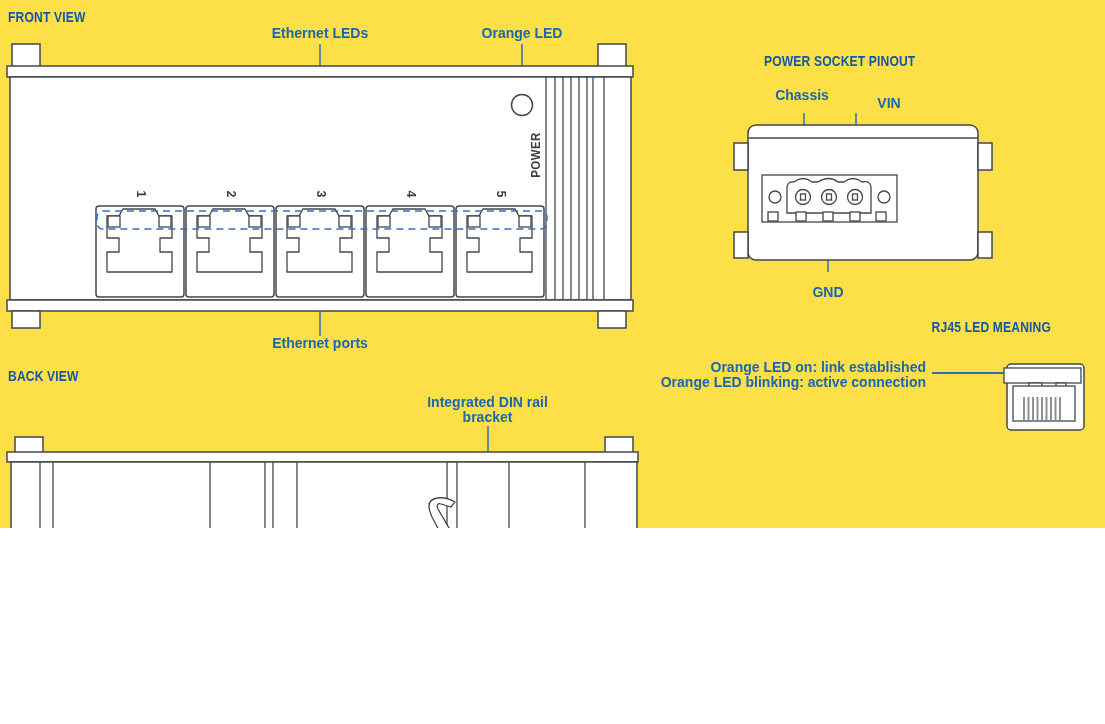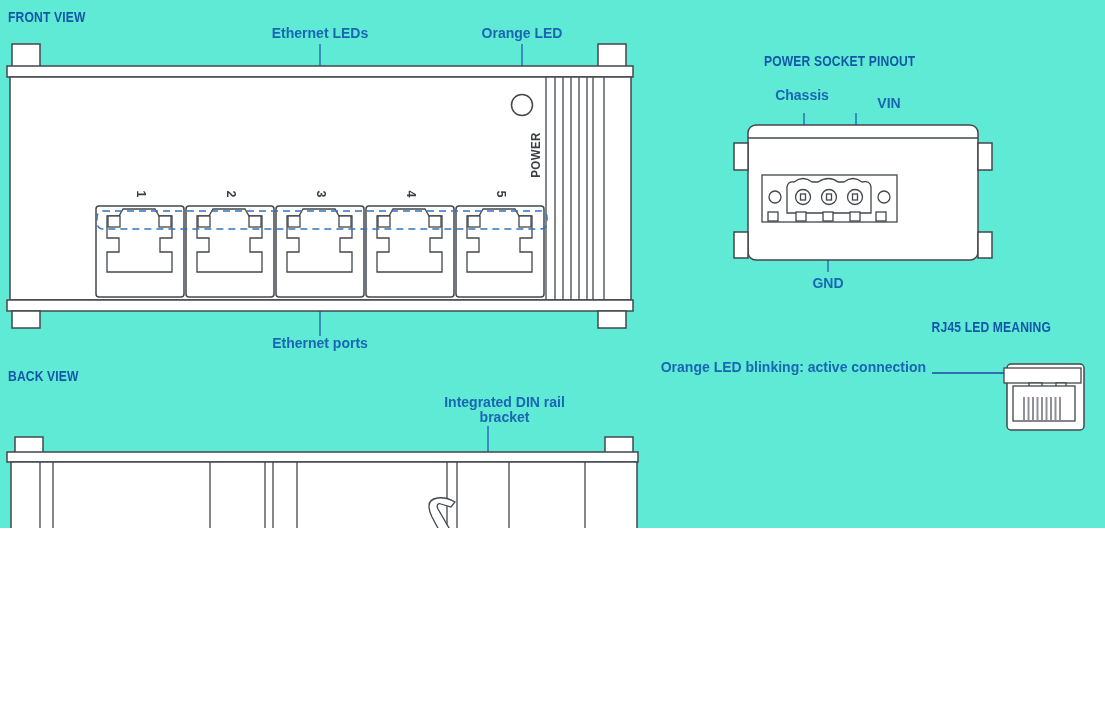--- a/index.html
+++ b/index.html
@@ -1,17 +1,17 @@
 <!DOCTYPE html>
 <html><head>
 <meta charset="utf-8">
 <style>
   html,body{margin:0;padding:0;background:#fff;}
   #canvas{
-    position:relative;width:1105px;height:528px;background:#5eead4;
+    position:relative;width:1105px;height:528px;background:#fde047;
     font-family:"Liberation Sans",sans-serif;overflow:hidden;
   }
   .sec-title{
     position:absolute;color:#1457a8;font-weight:bold;font-size:15.5px;
     letter-spacing:.2px;transform:scaleX(.78);transform-origin:left center;
     white-space:nowrap;
   }
   .sec-title.right{transform-origin:right center;text-align:right;}
   .label{
     position:absolute;color:#1b66b3;font-weight:bold;font-size:14px;
@@ -94,21 +94,21 @@
   <div class="dark-rot" style="left:506px;top:147px;width:60px;height:16px;font-size:13px;letter-spacing:.5px;transform:rotate(-90deg) scaleX(.88);">POWER</div>
 
   <div class="dark-rot" style="left:132px;top:186px;width:16px;height:16px;font-size:12.5px;transform:rotate(90deg);">1</div>
   <div class="dark-rot" style="left:222px;top:186px;width:16px;height:16px;font-size:12.5px;transform:rotate(90deg);">2</div>
   <div class="dark-rot" style="left:312px;top:186px;width:16px;height:16px;font-size:12.5px;transform:rotate(90deg);">3</div>
   <div class="dark-rot" style="left:402px;top:186px;width:16px;height:16px;font-size:12.5px;transform:rotate(90deg);">4</div>
   <div class="dark-rot" style="left:492px;top:186px;width:16px;height:16px;font-size:12.5px;transform:rotate(90deg);">5</div>
 
   <div class="sec-title" style="left:8px;top:367px;">BACK VIEW</div>
 
-  <div class="label center wrap" style="left:438px;top:395px;width:133px;">Integrated DIN rail bracket</div>
+  <div class="label center wrap" style="left:421px;top:395px;width:133px;">Integrated DIN rail bracket</div>
 
   <svg width="650" height="300" style="left:0;top:420px;" viewBox="0 0 650 300">
 
     <line x1="488" y1="6" x2="488" y2="149" class="blue-line"></line>
 
     <rect x="15" y="17" width="28" height="18" class="outline med"></rect>
     <rect x="605" y="17" width="28" height="18" class="outline med"></rect>
     <rect x="7" y="32" width="631" height="10" class="outline med"></rect>
     <rect x="11" y="42" width="626" height="223" class="outline med"></rect>
     <rect x="7" y="265" width="631" height="10" class="outline med"></rect>
@@ -133,21 +133,21 @@
       <path d="M455,224 C443,231 429,229 429,220 C429,216 430,213 432,209 L449,177 C452,171 458,172 457,179 L456,186 L438,217 C436,221 438,223 441,222 L451,219 Z" class="outline thin"></path>
     </g>
 
     <circle cx="489" cy="155" r="4" class="outline thin" fill="#ffffff"></circle>
   </svg>
 
   <div class="sec-title" style="left:764px;top:52px;">POWER SOCKET PINOUT</div>
 
   <div class="label center" style="left:762px;top:88px;width:80px;">Chassis</div>
   <div class="label center" style="left:859px;top:96px;width:60px;">VIN</div>
-  <div class="label center" style="left:798px;top:276px;width:60px;">GND</div>
+  <div class="label center" style="left:798px;top:285px;width:60px;">GND</div>
 
   <svg width="280" height="210" style="left:730px;top:95px;" viewBox="0 0 280 210">
 
     <line x1="74" y1="18" x2="74" y2="99" class="blue-line"></line>
     <line x1="126" y1="18" x2="126" y2="99" class="blue-line"></line>
     <line x1="98" y1="111" x2="98" y2="177" class="blue-line"></line>
 
     <rect x="18" y="30" width="230" height="135" rx="8" class="outline med"></rect>
     <line x1="18" y1="43" x2="248" y2="43" stroke="#43474c" stroke-width="1.3"></line>
     <rect x="4" y="48" width="14" height="27" class="outline med"></rect>
@@ -175,20 +175,21 @@
       <circle cx="125" cy="102" r="7.5" class="outline thin" fill="#ffffff"></circle>
       <rect x="70.5" y="99" width="5" height="6" class="outline thin"></rect>
       <rect x="96.5" y="99" width="5" height="6" class="outline thin"></rect>
       <rect x="122.5" y="99" width="5" height="6" class="outline thin"></rect>
     </g>
   </svg>
 
   <div class="sec-title right" style="left:850px;top:318px;width:201px;">RJ45 LED MEANING</div>
 
   <div class="rj-lines-block" style="left:660px;top:360px;width:266px;">
+    <div class="label" style="position:static;">Orange LED on: link established</div>
     <div class="label" style="position:static;">Orange LED blinking: active connection</div>
   </div>
 
   <div class="leader-h" style="left:932px;top:372px;width:82px;"></div>
 
   <svg width="105" height="85" style="left:1000px;top:355px;" viewBox="0 0 105 85">
     <rect x="7" y="9" width="77" height="66" rx="4" class="outline med"></rect>
     <rect x="4" y="13" width="77" height="15" class="outline thin"></rect>
     <rect x="29" y="28" width="13" height="7" class="outline thin"></rect>
     <rect x="56" y="28" width="10" height="7" class="outline thin"></rect>

